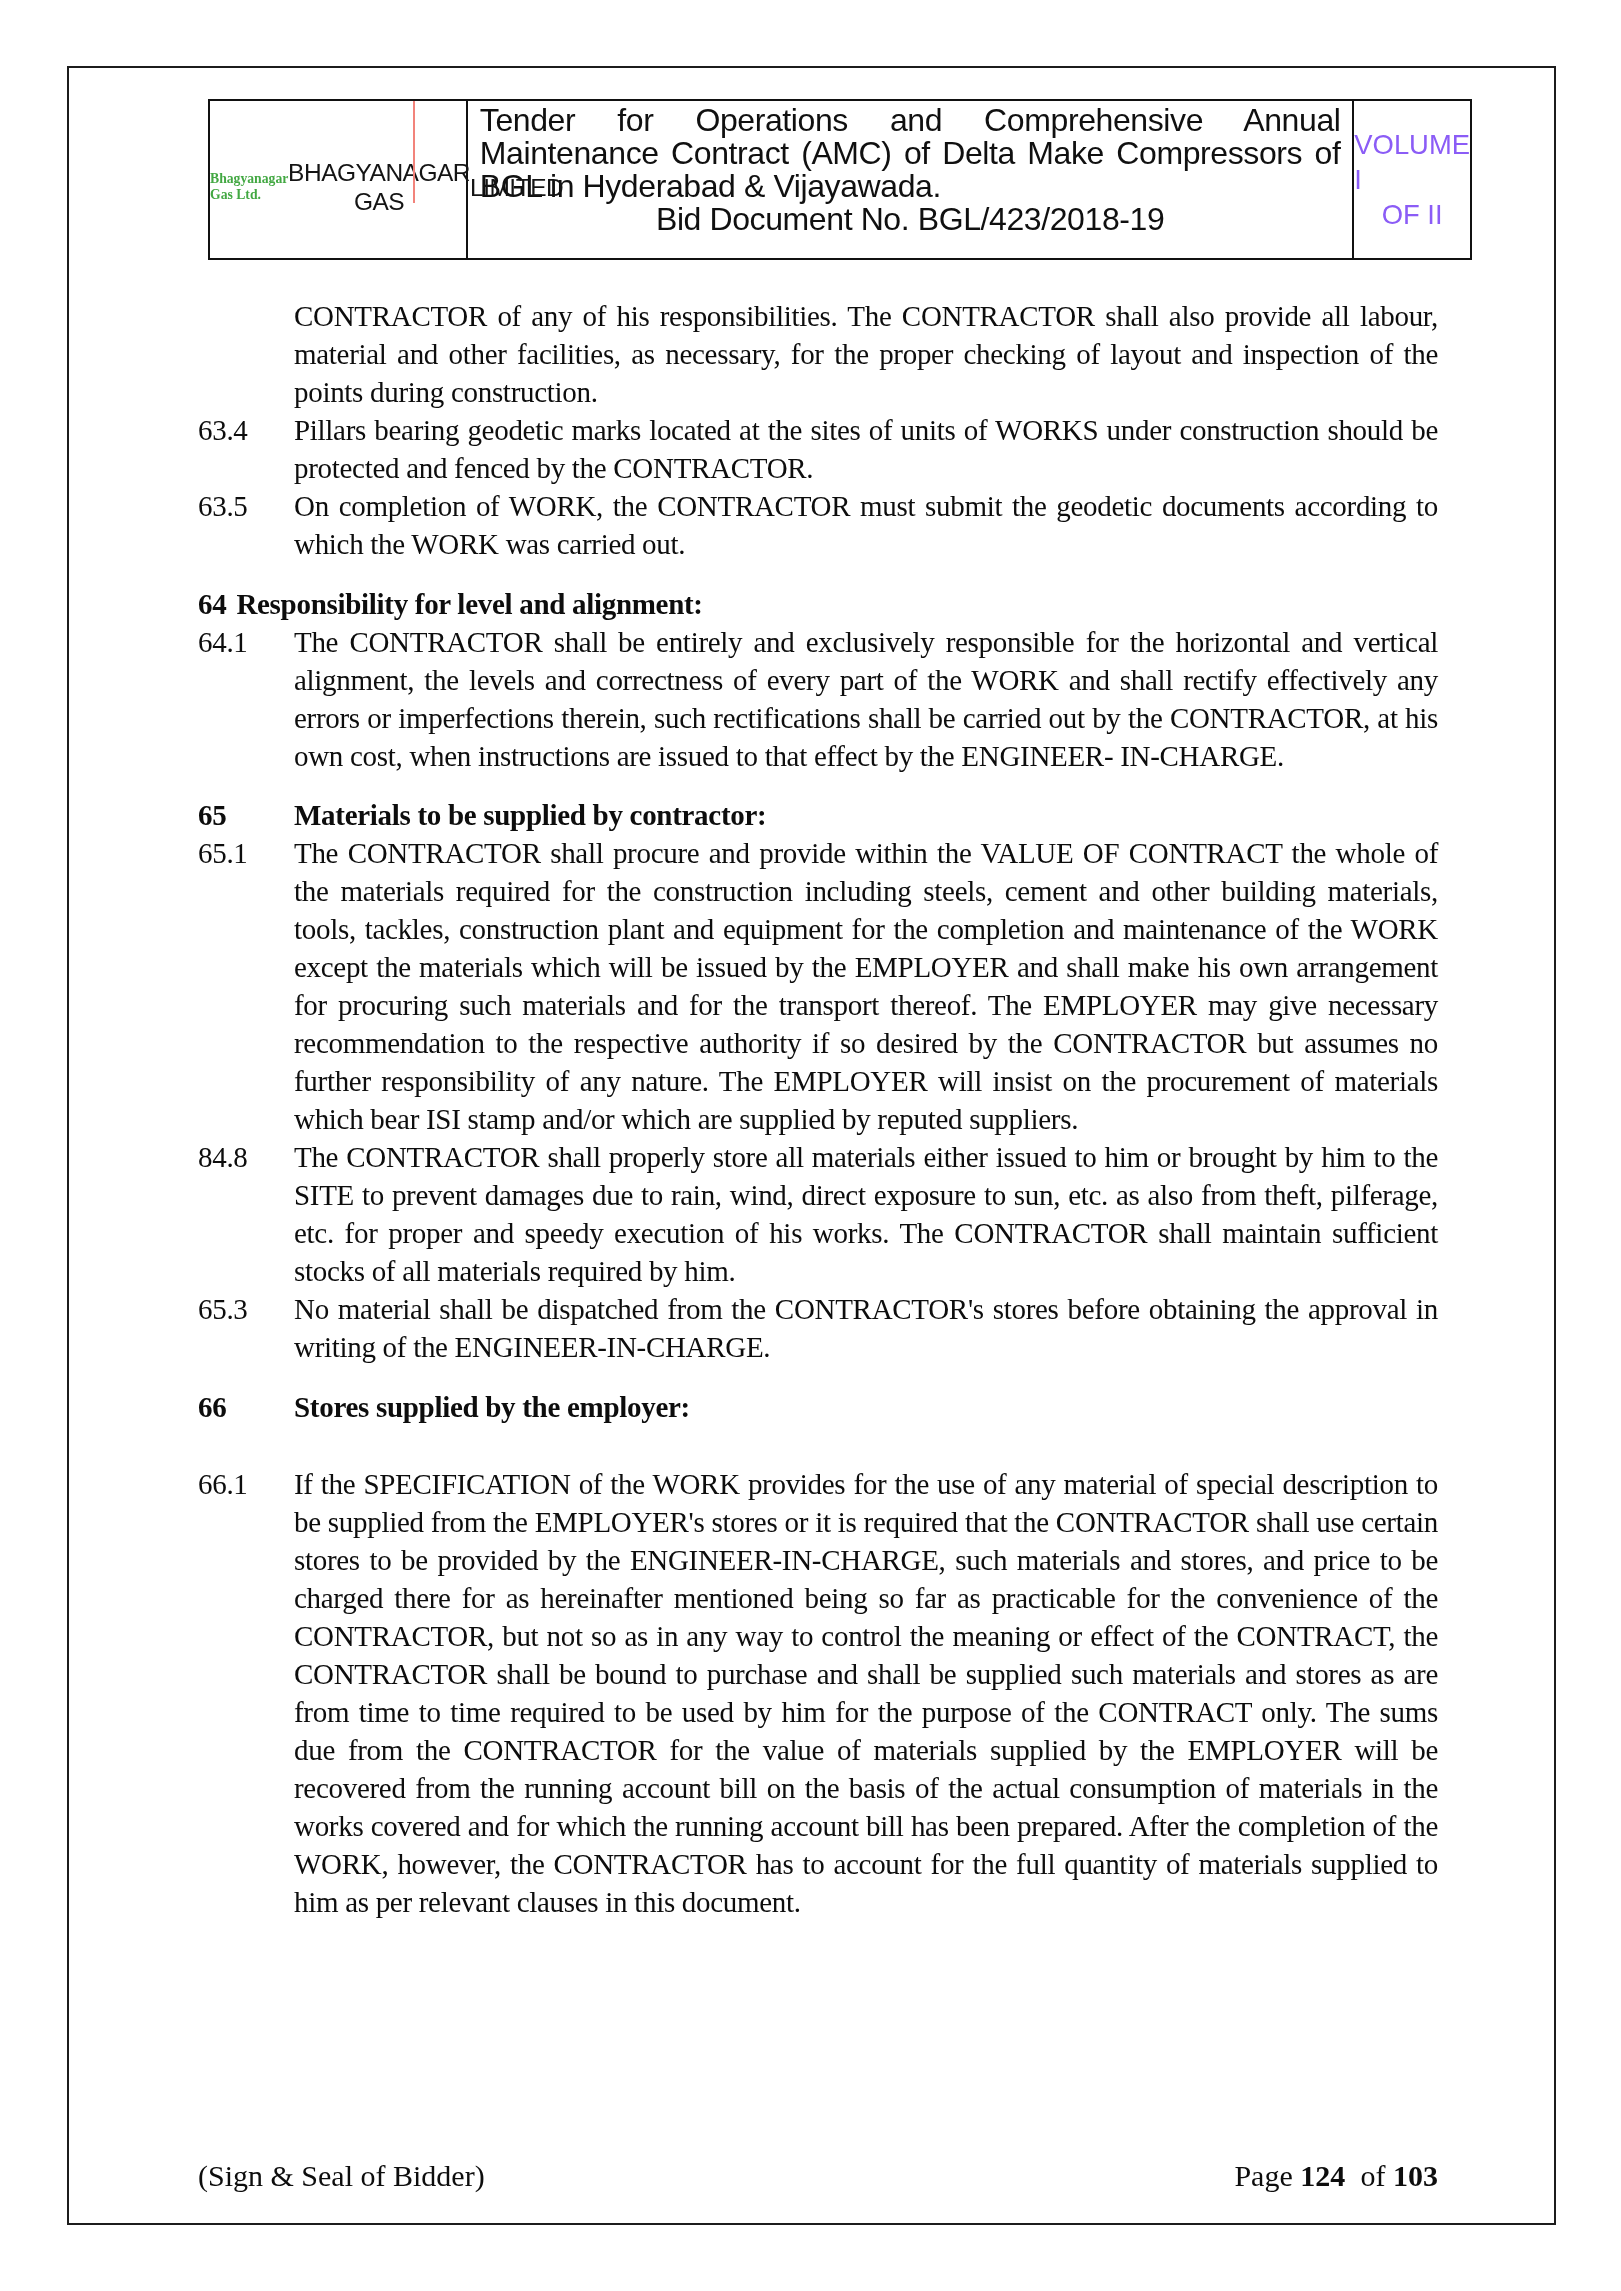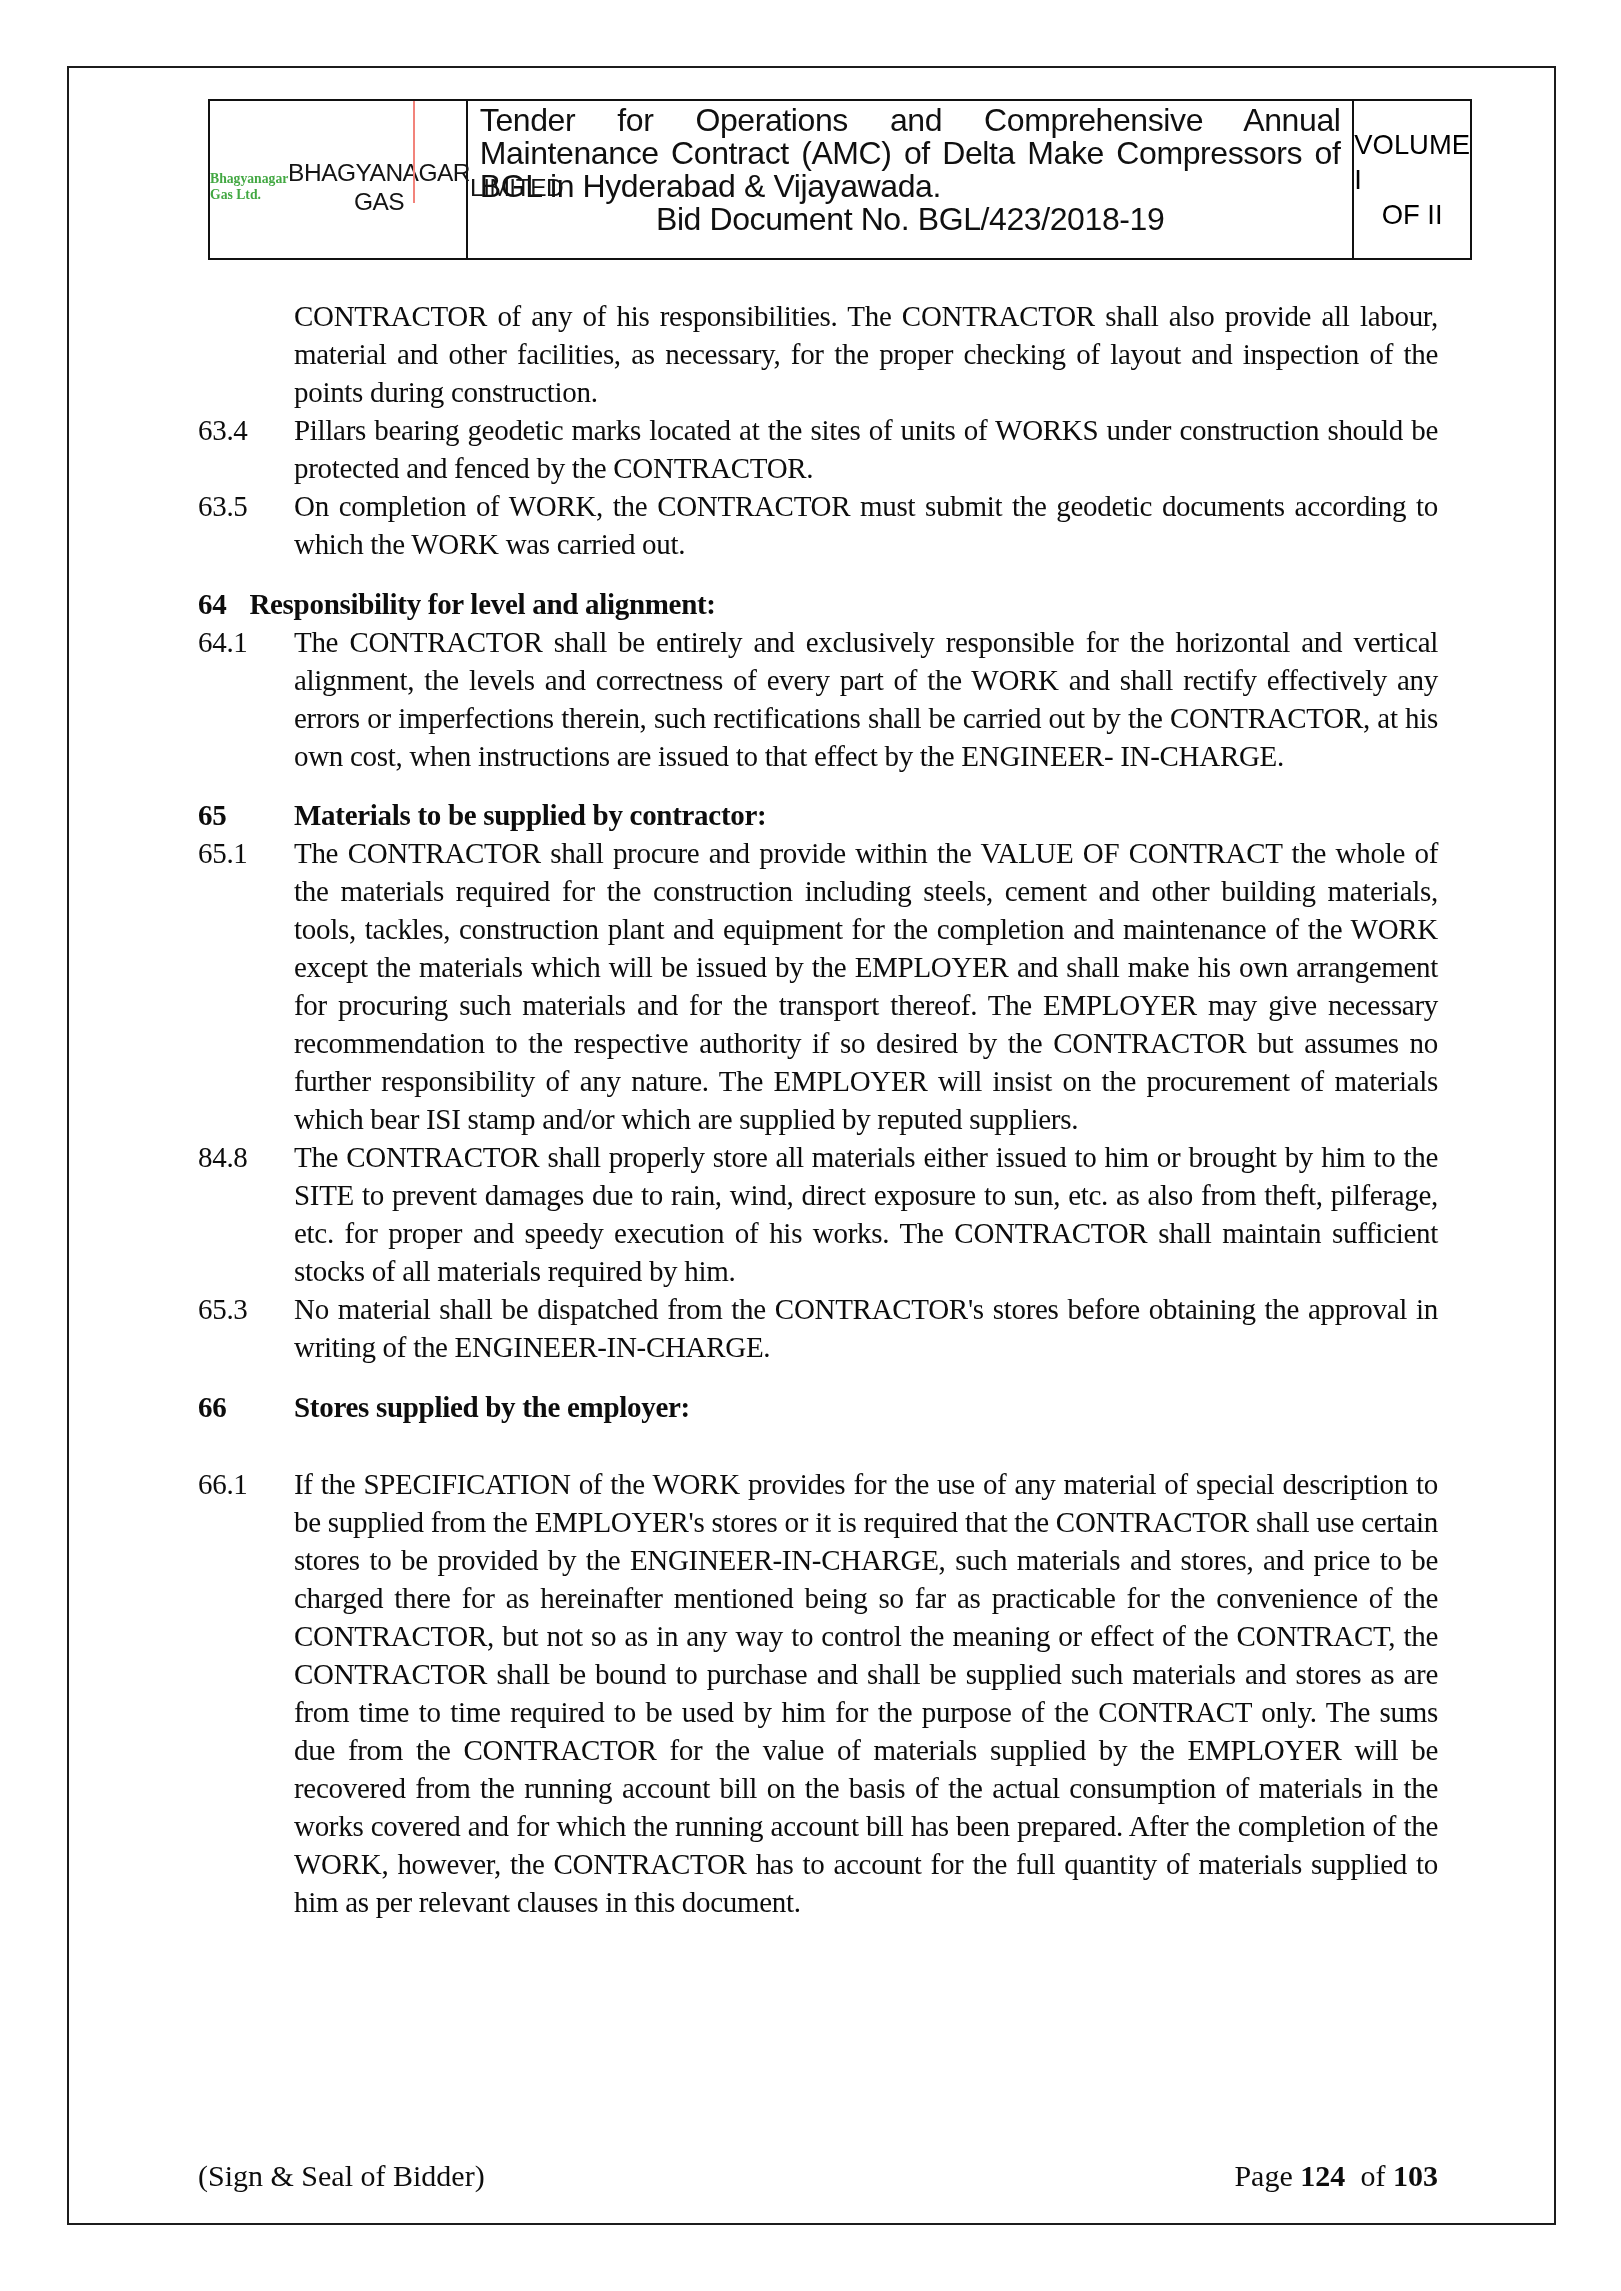--- a/index.html
+++ b/index.html
@@ -26,32 +26,32 @@
   .company-name { font-size:24.5px; color:#141414; line-height:29px; text-align:center; margin-top:2px; letter-spacing:-0.5px; }
   .red-line { position:absolute; left:203px; top:0px; width:2px; height:102px; background:#f2837b; }
   .title-cell {
     width:898px; border-right:2.9px solid #111; padding:2.9px 11.8px 0 11.8px;
     font-size:32px; line-height:33px; color:#101010; letter-spacing:-0.4px;
   }
   .title-main { text-align:justify; text-align-last:left; }
   .title-docno { text-align:center; }
   .volume-cell {
     flex:1; display:flex; flex-direction:column; justify-content:center; align-items:center;
-    font-size:27.4px; line-height:35px; color:#000000;border-radius:11px;
+    font-size:27.4px; line-height:35px; color:#8b5cf6;border-radius:11px;
   }
   
   .body-text {
     position:absolute; left:198px; top:297px; width:1240px;
     font-size:29px; line-height:38px; letter-spacing:-0.3px; color:#0d0d0d;
   }
   .clause { display:flex; }
   .clause-num { width:96px; flex-shrink:0; }
   .clause-body { flex:1; text-align:justify; text-align-last:left; }
   .sec-heading { font-weight:bold; margin-top:21.6px; }
-  .sec-heading.inline-num .clause-num { width:auto; margin-right:23px; }
+  .sec-heading.inline-num .clause-num { width:auto; margin-right:10px; }
   .gap-after { margin-bottom:39px; }
   
   .footer {
     position:absolute; left:198px; top:2159px; width:1240px;
     display:flex; justify-content:space-between;
     font-size:30px; color:#0d0d0d;
   }
   .page-num b { font-weight:bold; }
   .page-num span { margin-left:7.8px; }
   .page-num span:first-child { margin-left:0; }

